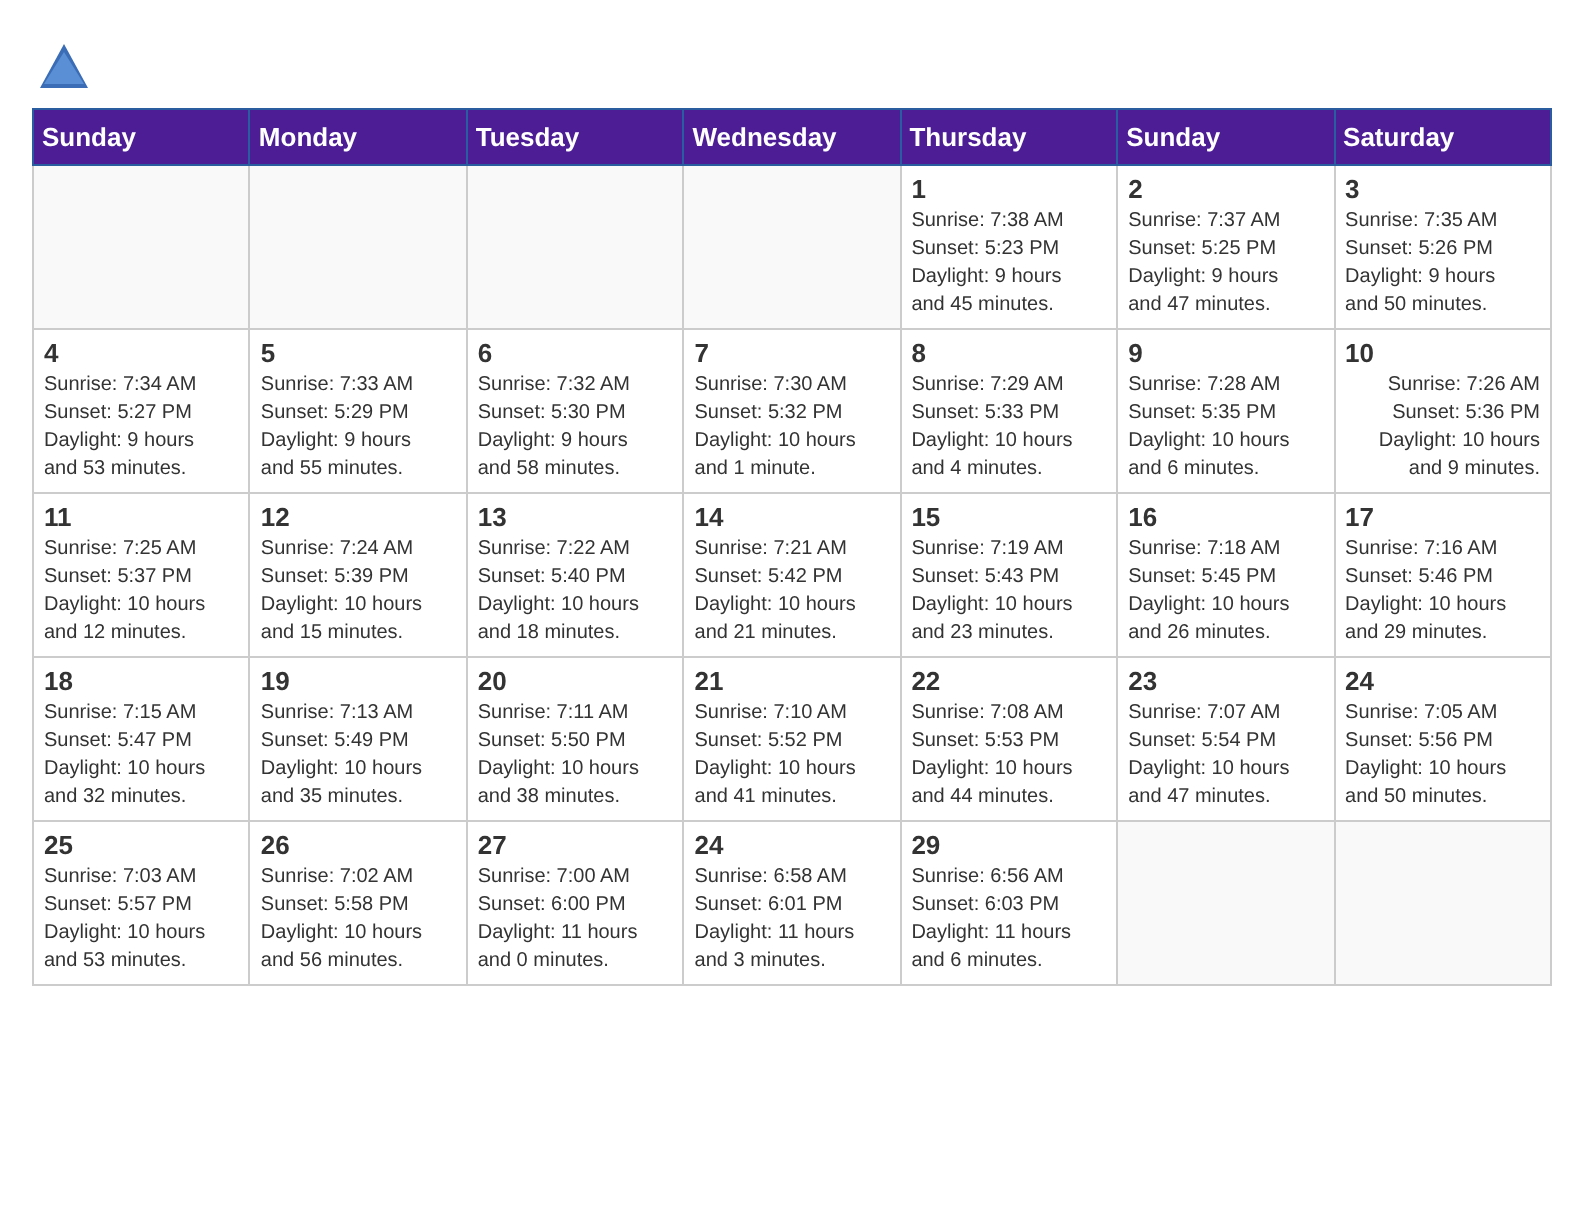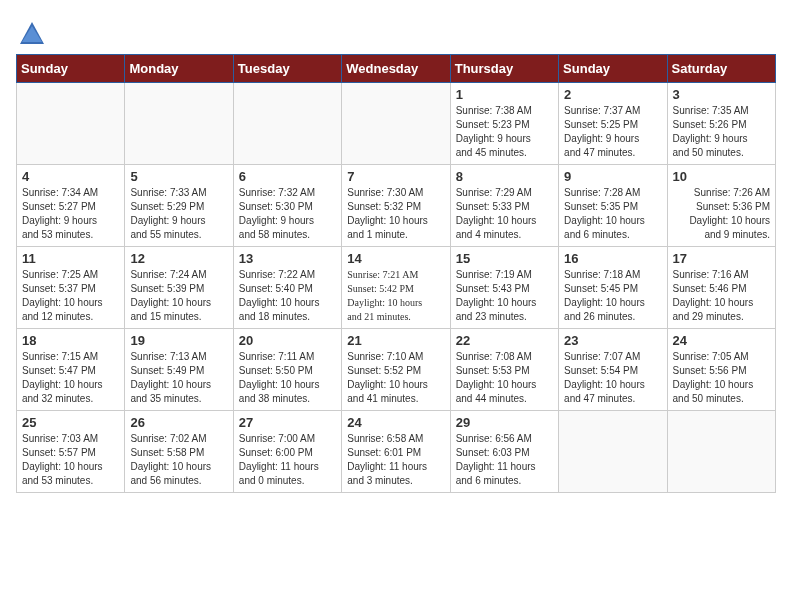--- a/index.html
+++ b/index.html
@@ -53,21 +53,21 @@
       font-size: 16px;
       color: #555;
       margin-top: 2px;
     }
     .calendar {
       width: 100%;
       border-collapse: collapse;
       border: 1px solid #ccc;
     }
     .calendar th {
-      background: #7f1d1d;
+      background: #4c1d95;
       color: #fff;
       font-size: 13px;
       font-weight: bold;
       padding: 6px 4px;
       text-align: left;
       border: 1px solid #2a5da0;
     }
     .calendar td {
       vertical-align: top;
       border: 1px solid #ccc;
@@ -224,21 +224,21 @@
           </td>
           <td>
             <span class="day-number">13</span>
             <div class="day-info" style="white-space: pre-line;">Sunrise: 7:22 AM
 Sunset: 5:40 PM
 Daylight: 10 hours
 and 18 minutes.</div>
           </td>
           <td>
             <span class="day-number">14</span>
-            <div class="day-info" style="white-space: pre-line; font-family: Liberation Serif, serif;">Sunrise: 7:21 AM
+            <div class="day-info" style="white-space: pre-line;">Sunrise: 7:21 AM
 Sunset: 5:42 PM
 Daylight: 10 hours
 and 21 minutes.</div>
           </td>
           <td>
             <span class="day-number">15</span>
             <div class="day-info" style="white-space: pre-line;">Sunrise: 7:19 AM
 Sunset: 5:43 PM
 Daylight: 10 hours
 and 23 minutes.</div>

